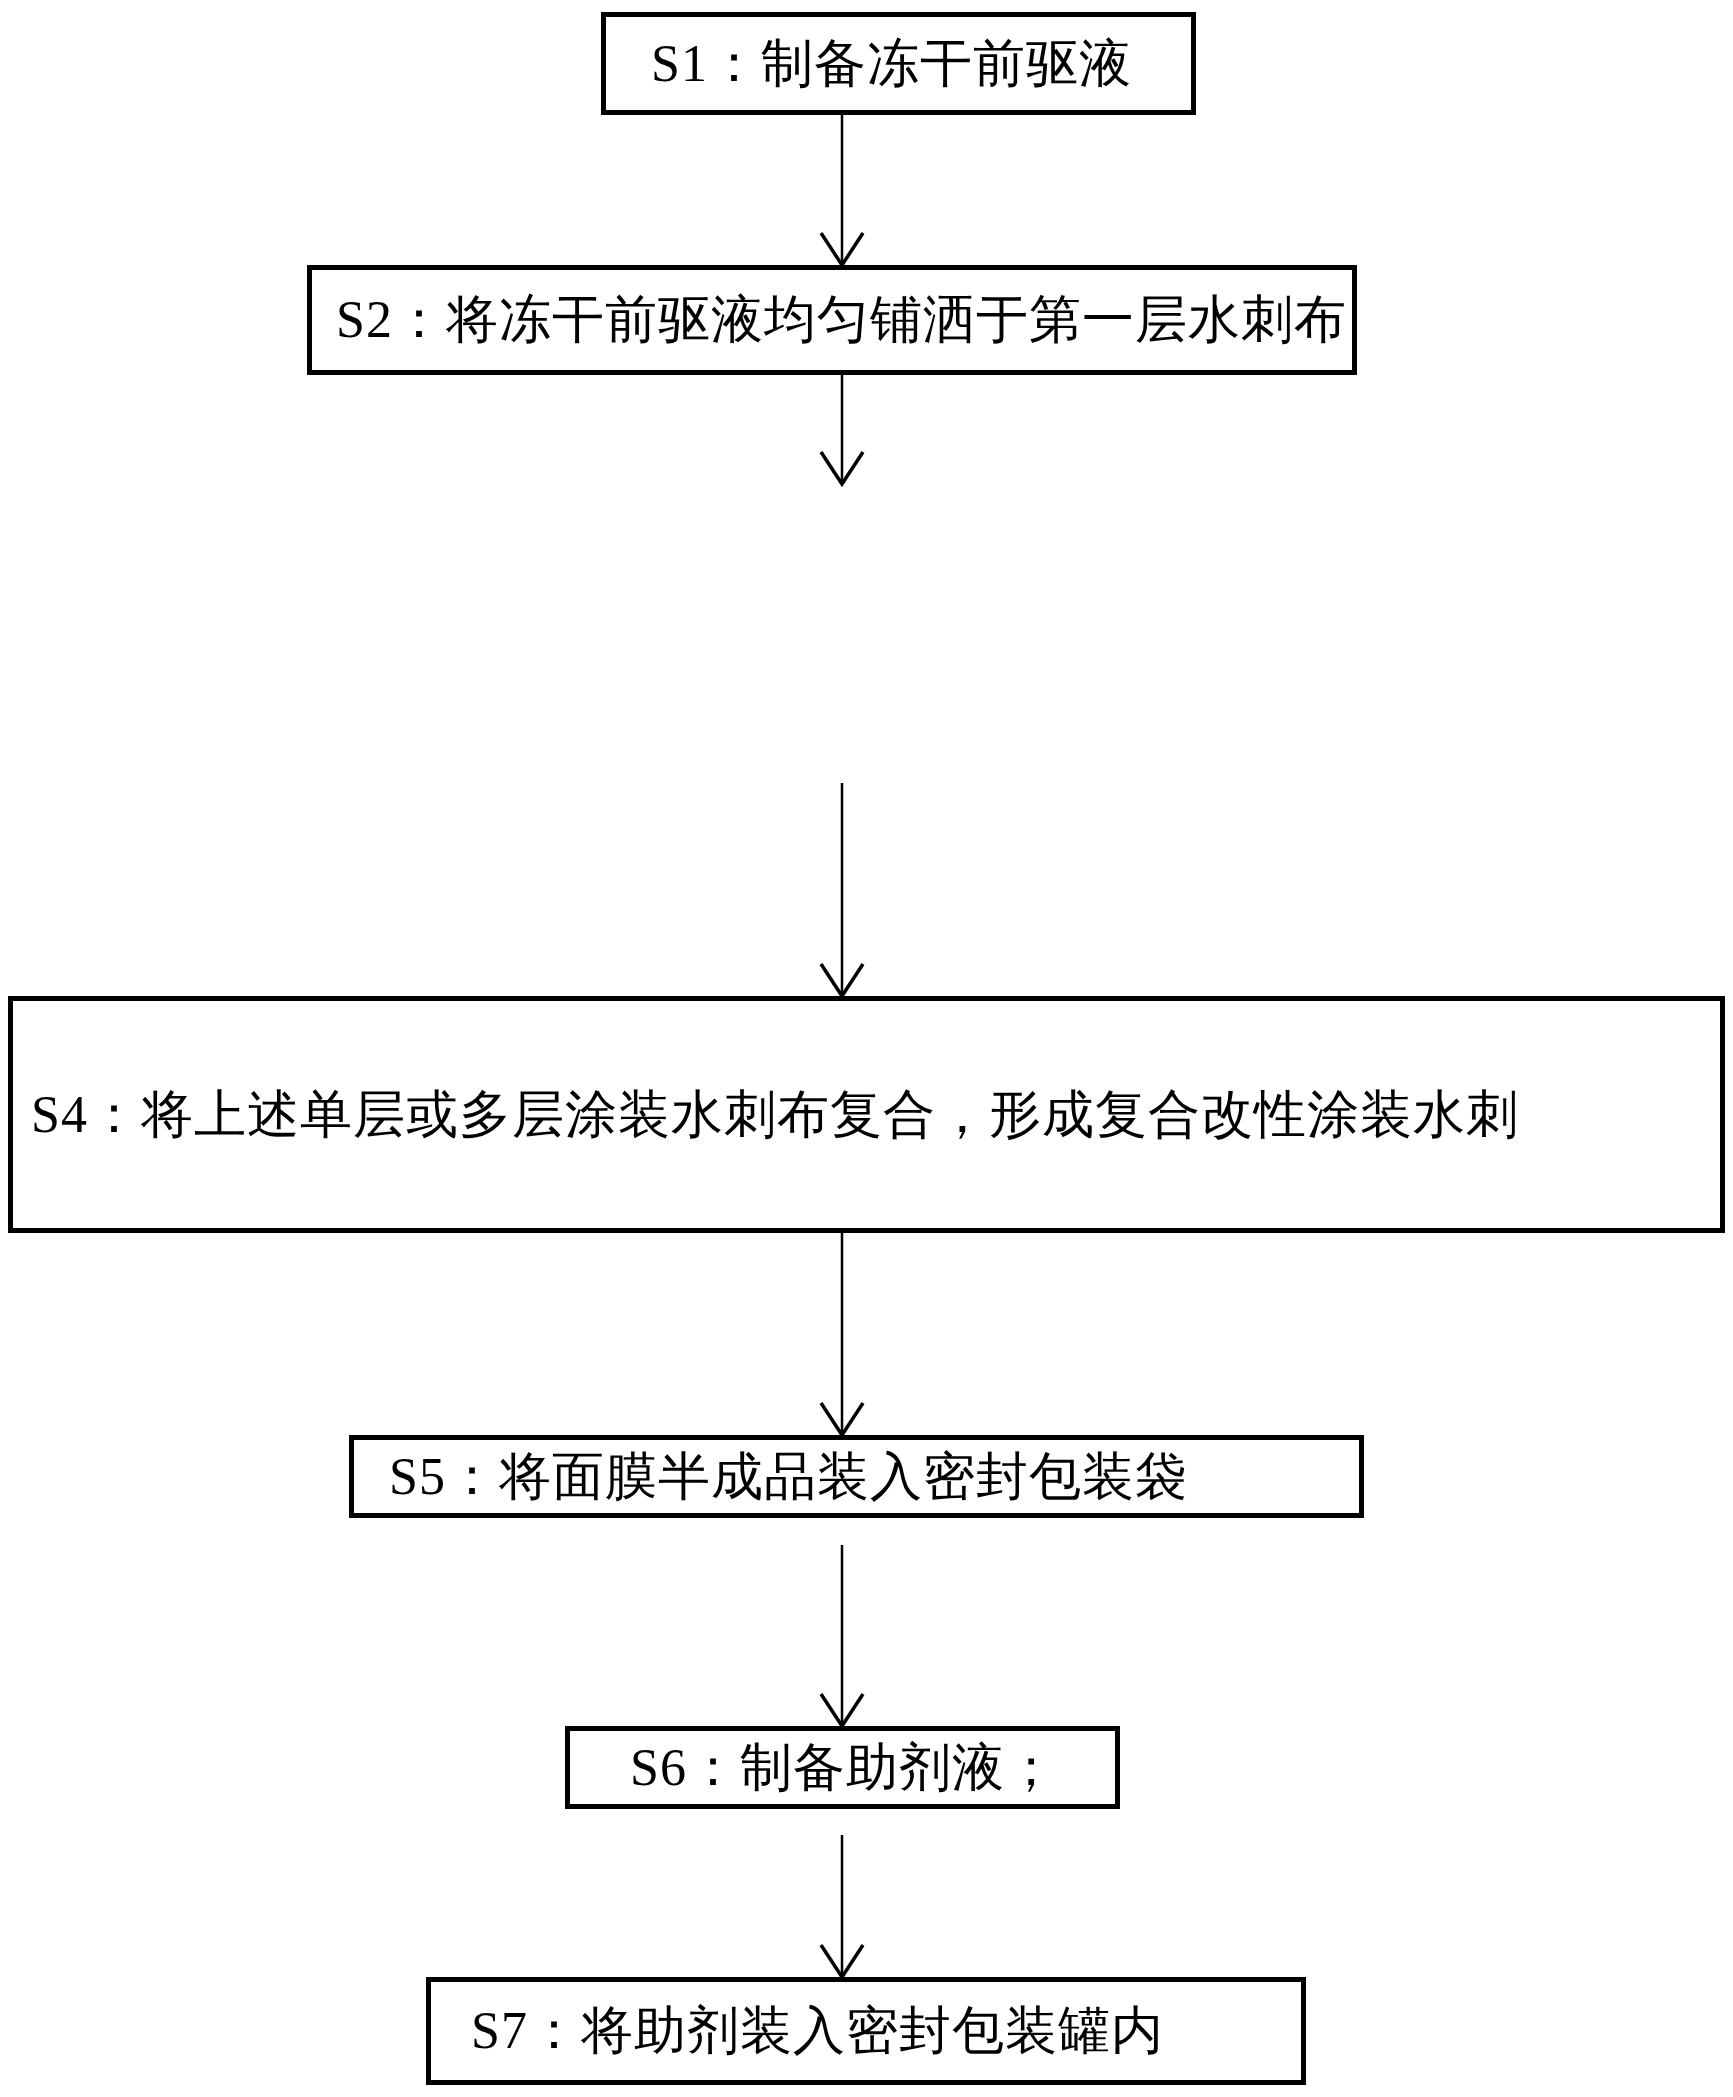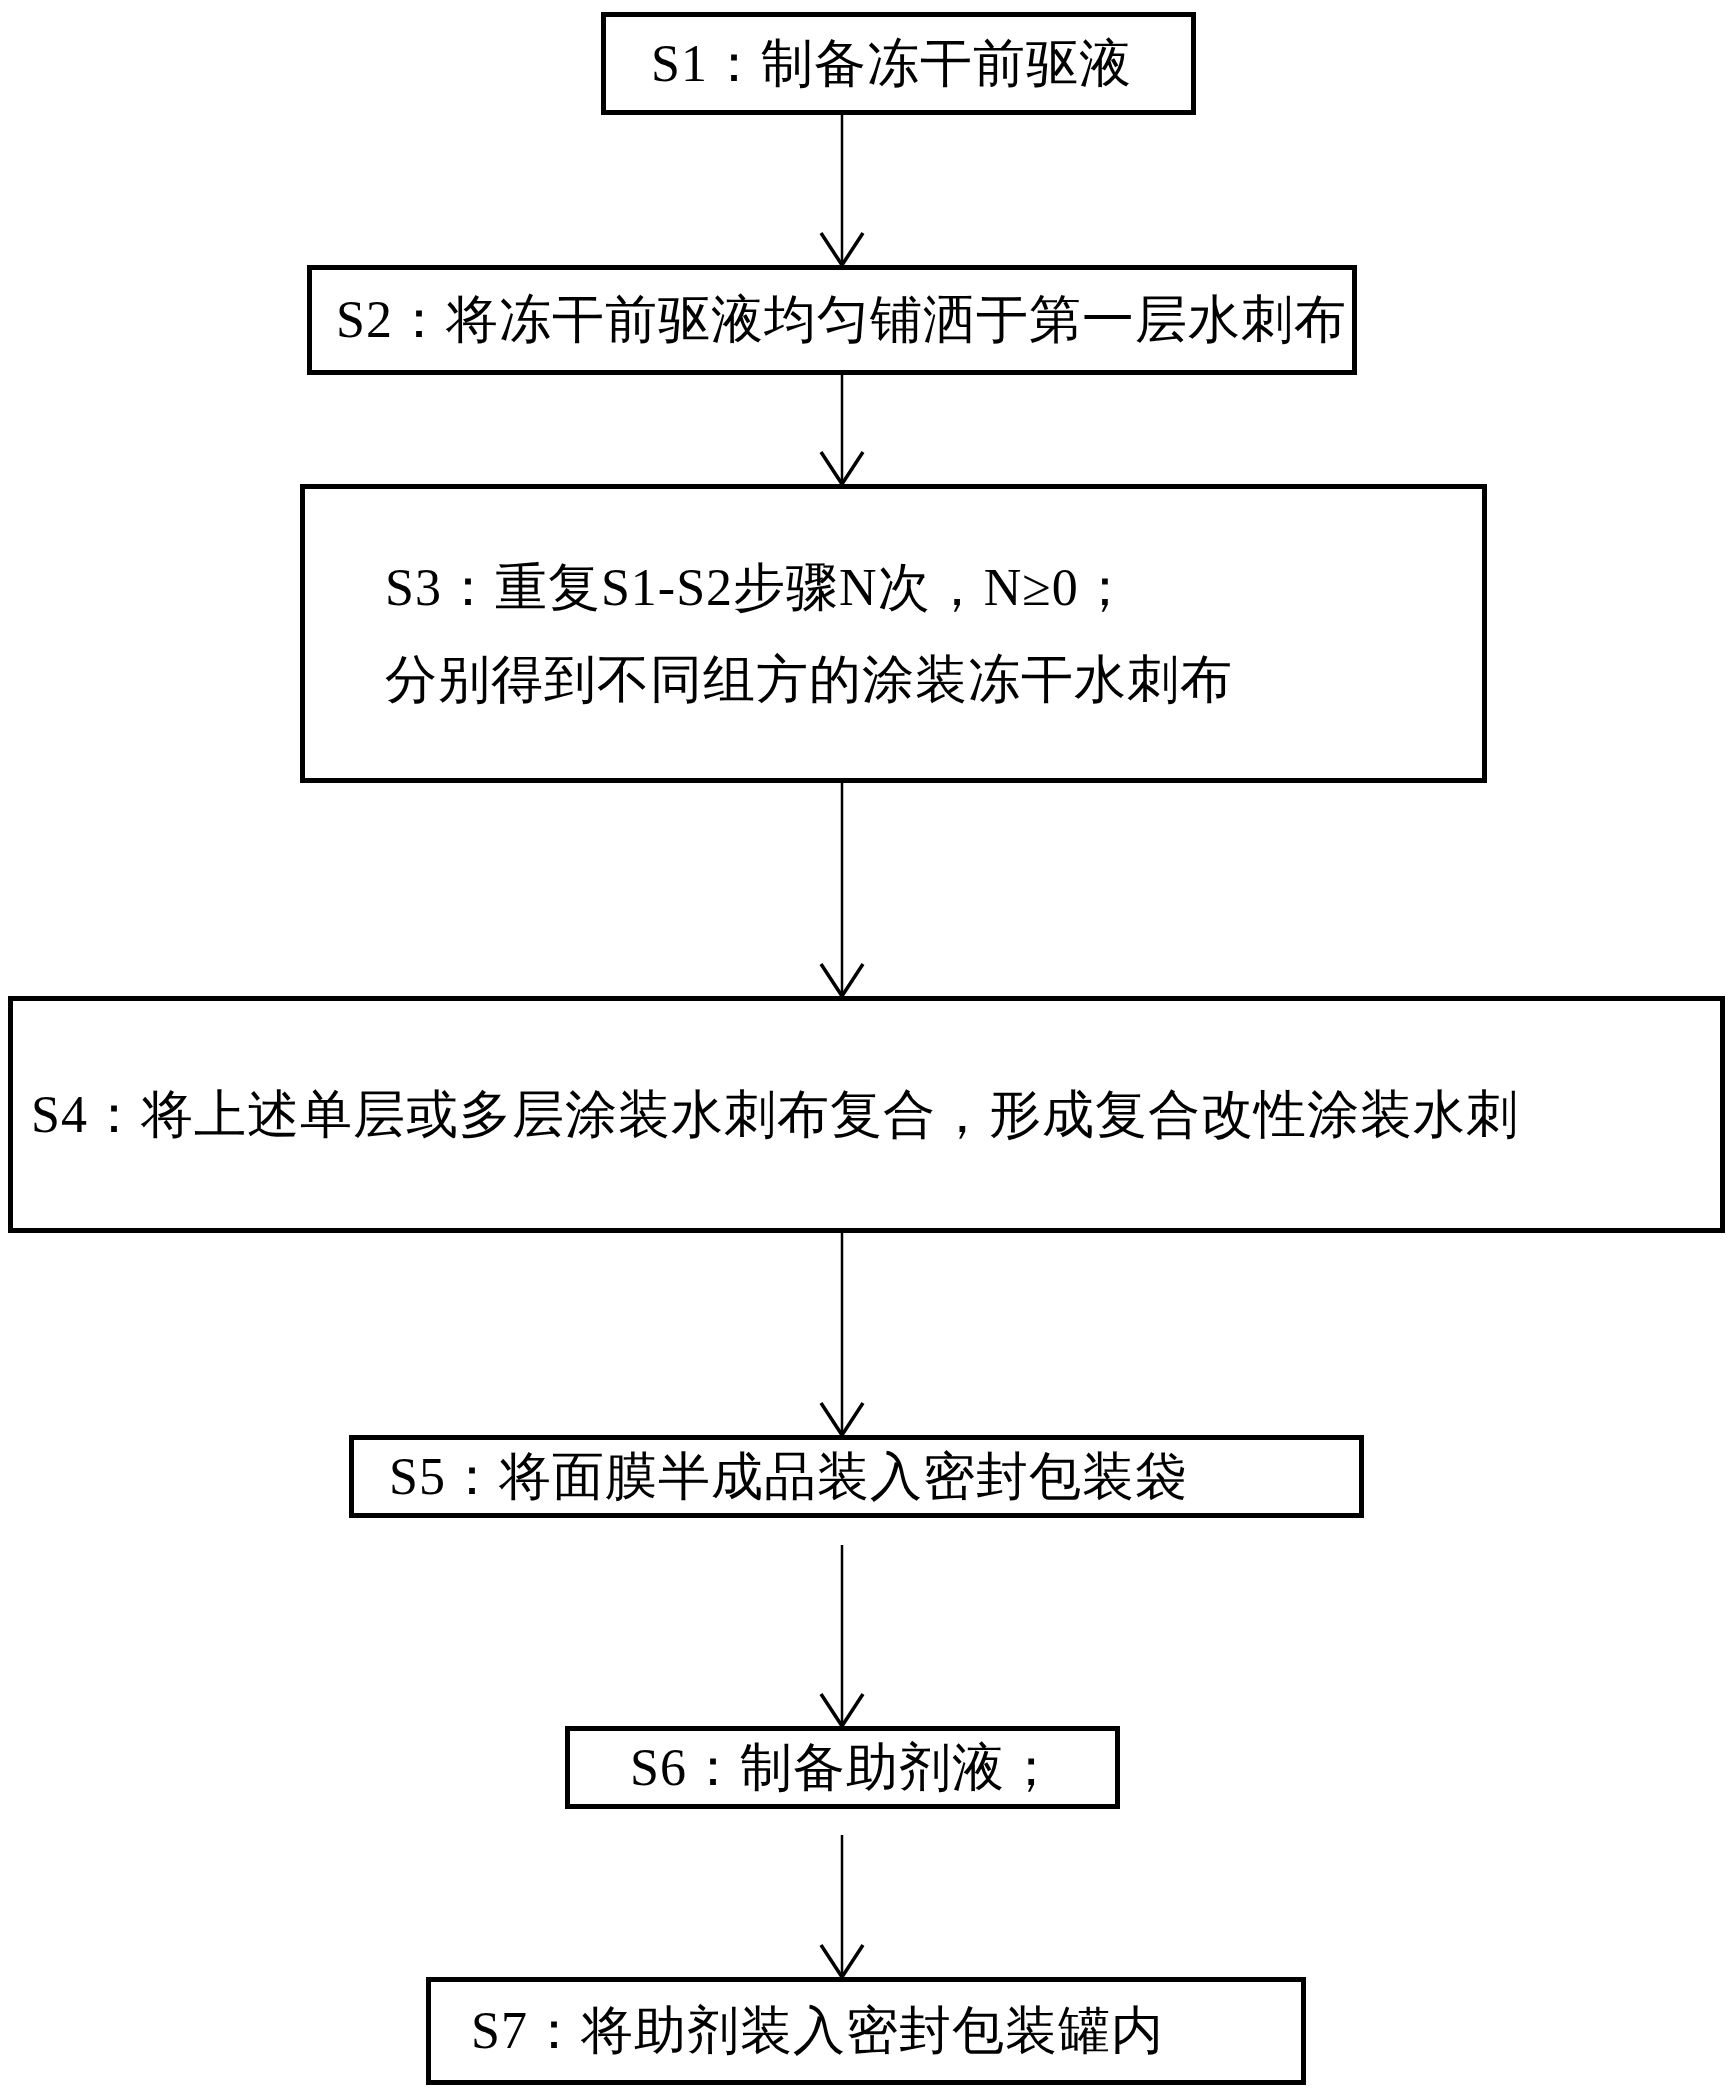--- a/index.html
+++ b/index.html
@@ -67,24 +67,20 @@
 
   <div class="box" id="box-s2">
     <span class="line">S2：将冻干前驱液均匀铺洒于第一层水刺布</span>
   </div>
 
   <svg class="arrow" style="left:812px; top:375px;" width="60" height="112" xmlns="http://www.w3.org/2000/svg">
     <line x1="30" y1="0" x2="30" y2="109" stroke-width="2.5"></line>
     <polyline points="9,77 30,109 51,77" stroke-width="3.5"></polyline>
   </svg>
 
-  <div class="box" id="box-s3">
-    <span class="line">S3：重复S1-S2步骤N次，N≥0；</span>
-    <span class="line">分别得到不同组方的涂装冻干水刺布</span>
-  </div>
 
   <svg class="arrow" style="left:812px; top:783px;" width="60" height="216" xmlns="http://www.w3.org/2000/svg">
     <line x1="30" y1="0" x2="30" y2="213" stroke-width="2.5"></line>
     <polyline points="9,181 30,213 51,181" stroke-width="3.5"></polyline>
   </svg>
 
   <div class="box" id="box-s4">
     <span class="line">S4：将上述单层或多层涂装水刺布复合，形成复合改性涂装水刺</span>
   </div>
 

